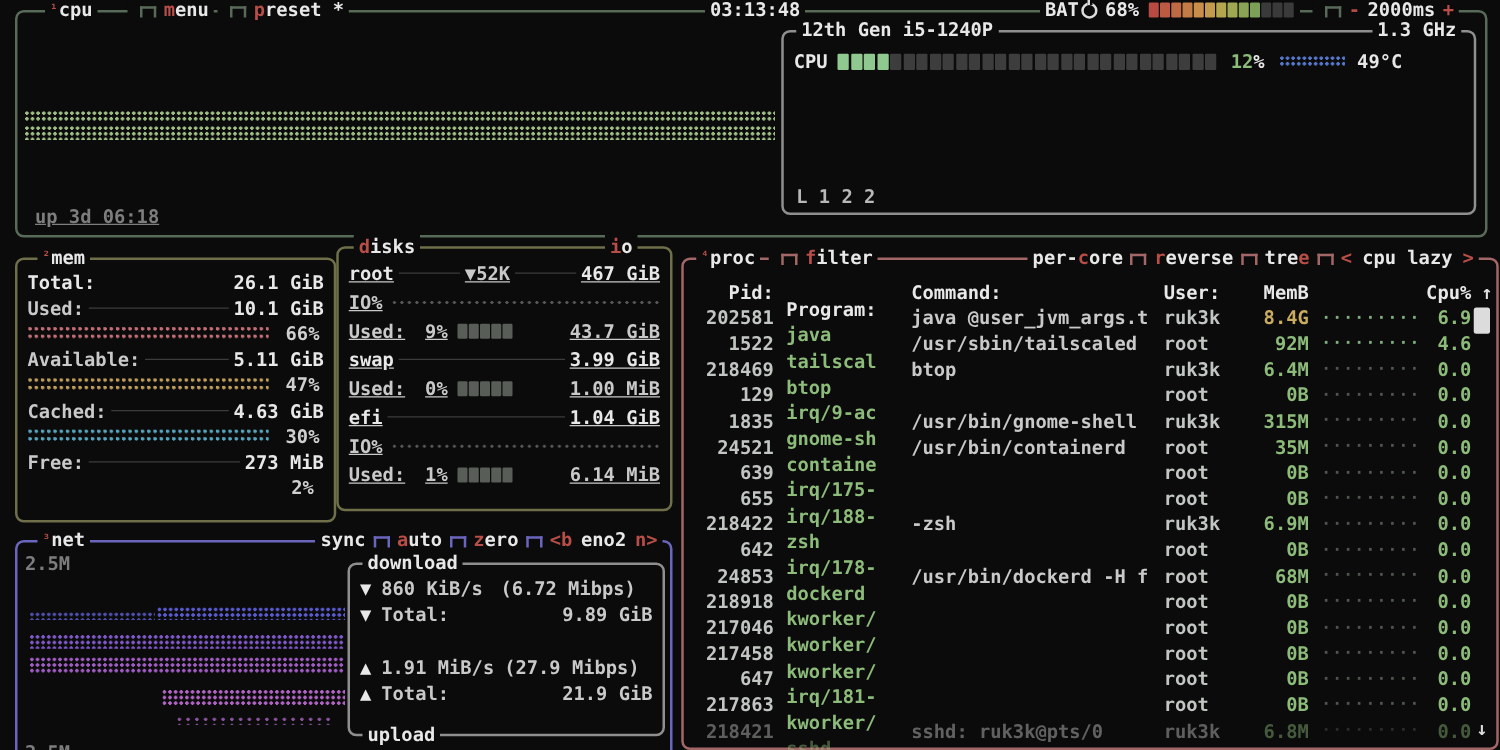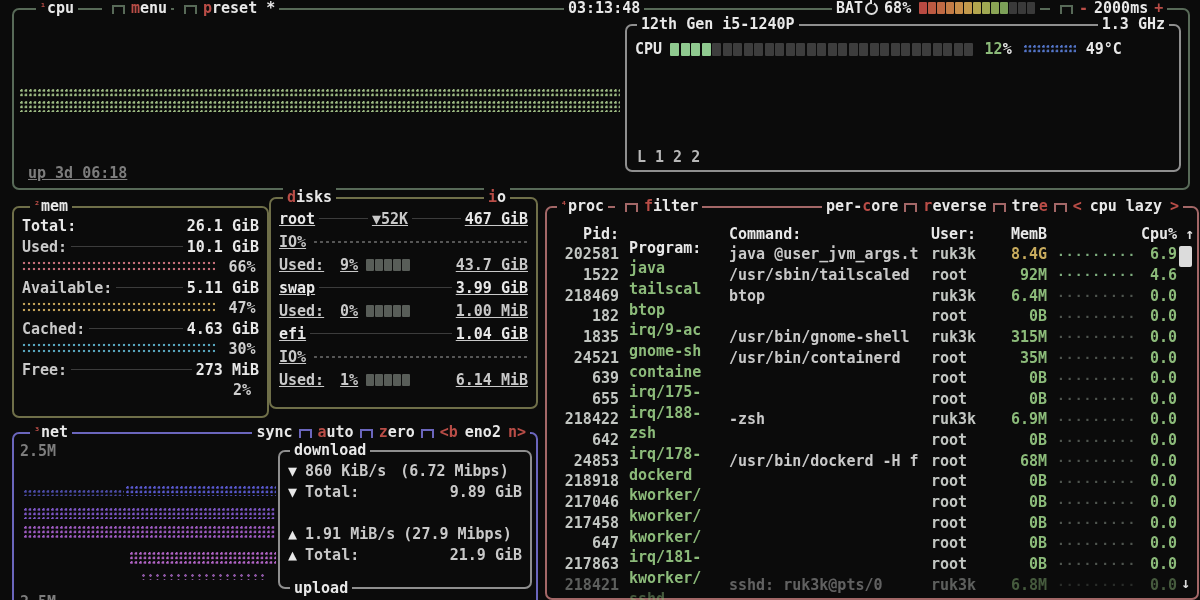--- a/index.html
+++ b/index.html
@@ -377,21 +377,21 @@
         <span class="c-pid">218469</span>
         <span class="c-prog">btop</span>
         <span class="c-cmd">btop</span>
         <span class="c-user">ruk3k</span>
         <span class="c-mem">6.4M</span>
         <span class="c-dots">·········</span>
         <span class="c-cpu">0.0</span>
       </div>
 
       <div class="prow">
-        <span class="c-pid">182</span>
+        <span class="c-pid">129</span>
         <span class="c-prog">irq/9-ac</span>
         <span class="c-cmd"></span>
         <span class="c-user">root</span>
         <span class="c-mem">0B</span>
         <span class="c-dots">·········</span>
         <span class="c-cpu">0.0</span>
       </div>
 
       <div class="prow">
         <span class="c-pid">1835</span>

